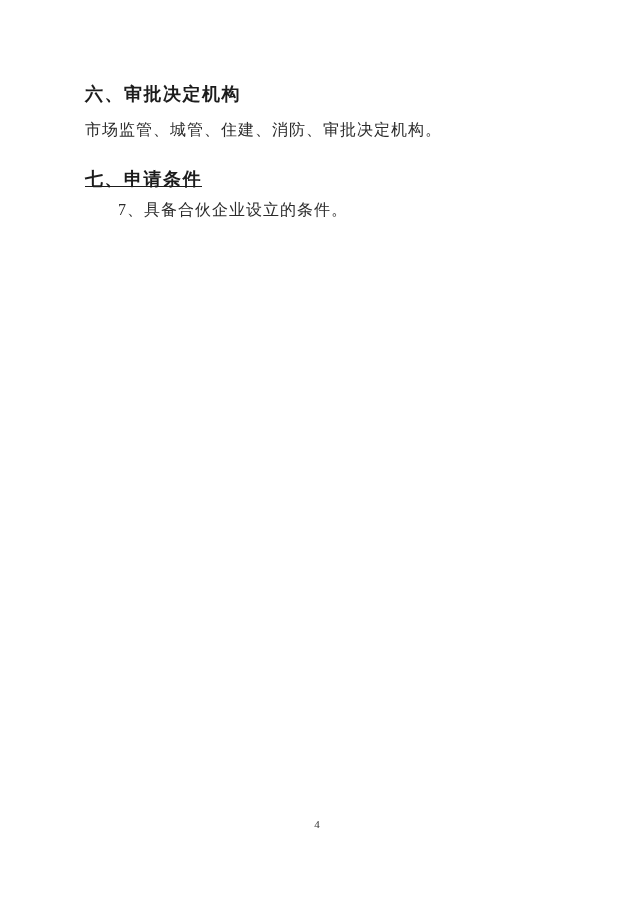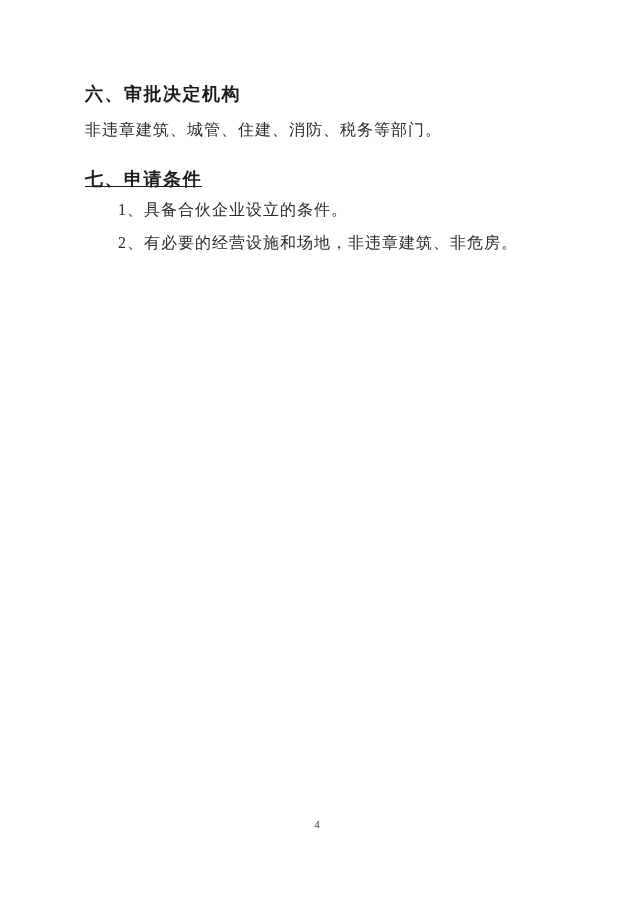--- a/index.html
+++ b/index.html
@@ -56,23 +56,22 @@
     color: #333333;
   }
 </style>
 </head>
 <body>
 
 <div class="page">
 
   <h2 class="heading heading-1">六、审批决定机构</h2>
 
-  <p class="body-text para-1">非违章建筑、城管、住建、消防、税务等部门。</p>
+  <p class="body-text para-1">市场监管、城管、住建、消防、审批决定机构。</p>
 
   <h2 class="heading heading-2">七、申请条件</h2>
 
-  <p class="body-text item-1">1、具备合伙企业设立的条件。</p>
+  <p class="body-text item-1">7、具备合伙企业设立的条件。</p>
 
-  <p class="body-text item-2">2、有必要的经营设施和场地，非违章建筑、非危房。</p>
 
   <div class="page-number">4</div>
 
 </div>
 
 </body></html>

